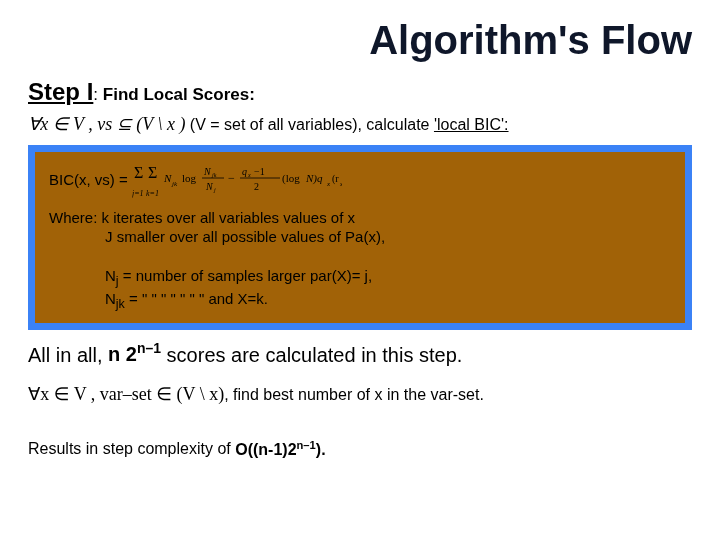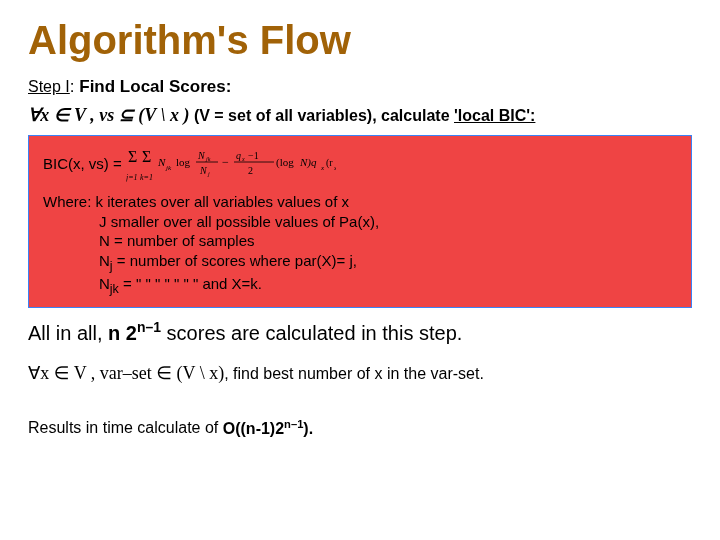--- a/index.html
+++ b/index.html
@@ -9,45 +9,45 @@
     background: #fff;
     font-family: Arial, Helvetica, sans-serif;
     color: #000;
     padding: 14px 28px;
     font-size: 16px;
     line-height: 1.3;
   }
   .title {
     font-family: "Comic Sans MS", cursive, sans-serif;
     font-size: 40px;
-    color: #a16207;
-    text-align: left;
+    color: #0f172a;
+    text-align: right;
     font-weight: bold;
     margin-bottom: 10px;
   }
   .step-label {
     text-decoration: underline;
-    font-weight: normal;
-    font-size: 16px;
+    font-weight: bold;
+    font-size: 24px;
   }
   .step-line {
     font-size: 17px;
     margin-bottom: 6px;
   }
   .step-title {
     font-weight: bold;
   }
   .math {
     font-family: "Times New Roman", serif;
     font-style: italic;
     font-size: 18px;
   }
   .box {
-    border: 1px solid #3b82f6;
-    background: #ef4444;
+    border: 7px solid #3b82f6;
+    background: #a16207;
     padding: 12px 20px 10px 14px;
     margin: 8px 0 10px 0;
     font-size: 15px;
   }
   .bic-line {
     margin-bottom: 10px;
   }
   .where-block {
     margin-left: 0;
   }
@@ -75,21 +75,21 @@
 </head>
 <body>
 
 <div class="title">Algorithm's Flow</div>
 
 <div class="step-line">
   <span class="step-label">Step I</span><span>: </span>
   <span class="step-title">Find Local Scores:</span>
 </div>
 
-<div style="margin-bottom:4px;font-weight:bold;">
+<div style="margin-bottom:4px;">
   <span class="math">∀x ∈ V ,  vs ⊆ (V  \ x )</span>
   <span>(V = set of all variables), calculate </span><span style="text-decoration:underline;">'local BIC':</span>
 </div>
 
 <div class="box">
   <div class="bic-line">
     <span>BIC(x, vs) =</span>
     <span class="formula-img">
       <svg width="210" height="34" viewBox="0 0 210 34">
         <text x="2" y="14" font-size="16" font-family="serif">Σ</text>
@@ -116,31 +116,31 @@
         <text x="200" y="18" font-size="10" font-family="serif">(r</text>
         <text x="208" y="22" font-size="6" font-family="serif" font-style="italic">x</text>
         <text x="212" y="18" font-size="10" font-family="serif">)</text>
       </svg>
     </span>
   </div>
   <div class="where-block">
     <span>Where:</span>
     <span>k  iterates over all variables values of x</span><br>
     <span class="indent">J smaller over all possible values of Pa(x),</span><br>
-    <span class="indent">N  = number of samples</span><br>
-    <span class="indent"><span>N</span><sub>j</sub><span> = number of scores where par(X)= j,</span></span><br>
+    <br>
+    <span class="indent"><span>N</span><sub>j</sub><span> = number of samples larger par(X)= j,</span></span><br>
     <span class="indent"><span>N</span><sub>jk</sub><span> =      "              "       "                    "         "       "     " and X=k.</span></span>
   </div>
 </div>
 
 <div class="final-line">
   <span>All in all, </span><b><span>n 2</span><sup>n–1</sup></b><span> scores are calculated in this step.</span>
 </div>
 
 <div class="step2-block">
   <div style="margin:6px 0 10px 0;">
     <span class="math" style="font-style:normal;">∀x ∈ V , var–set ∈ (V \ x)</span><span>, find best number of x in the var-set.</span>
   </div>
   <div>
     <br>
-    <span>Results in time calculate of </span><b><span>O((n-1)2</span><sup>n–1</sup><span>).</span></b>
+    <span>Results in step complexity of </span><b><span>O((n-1)2</span><sup>n–1</sup><span>).</span></b>
   </div>
 </div>
 
 </body></html>

